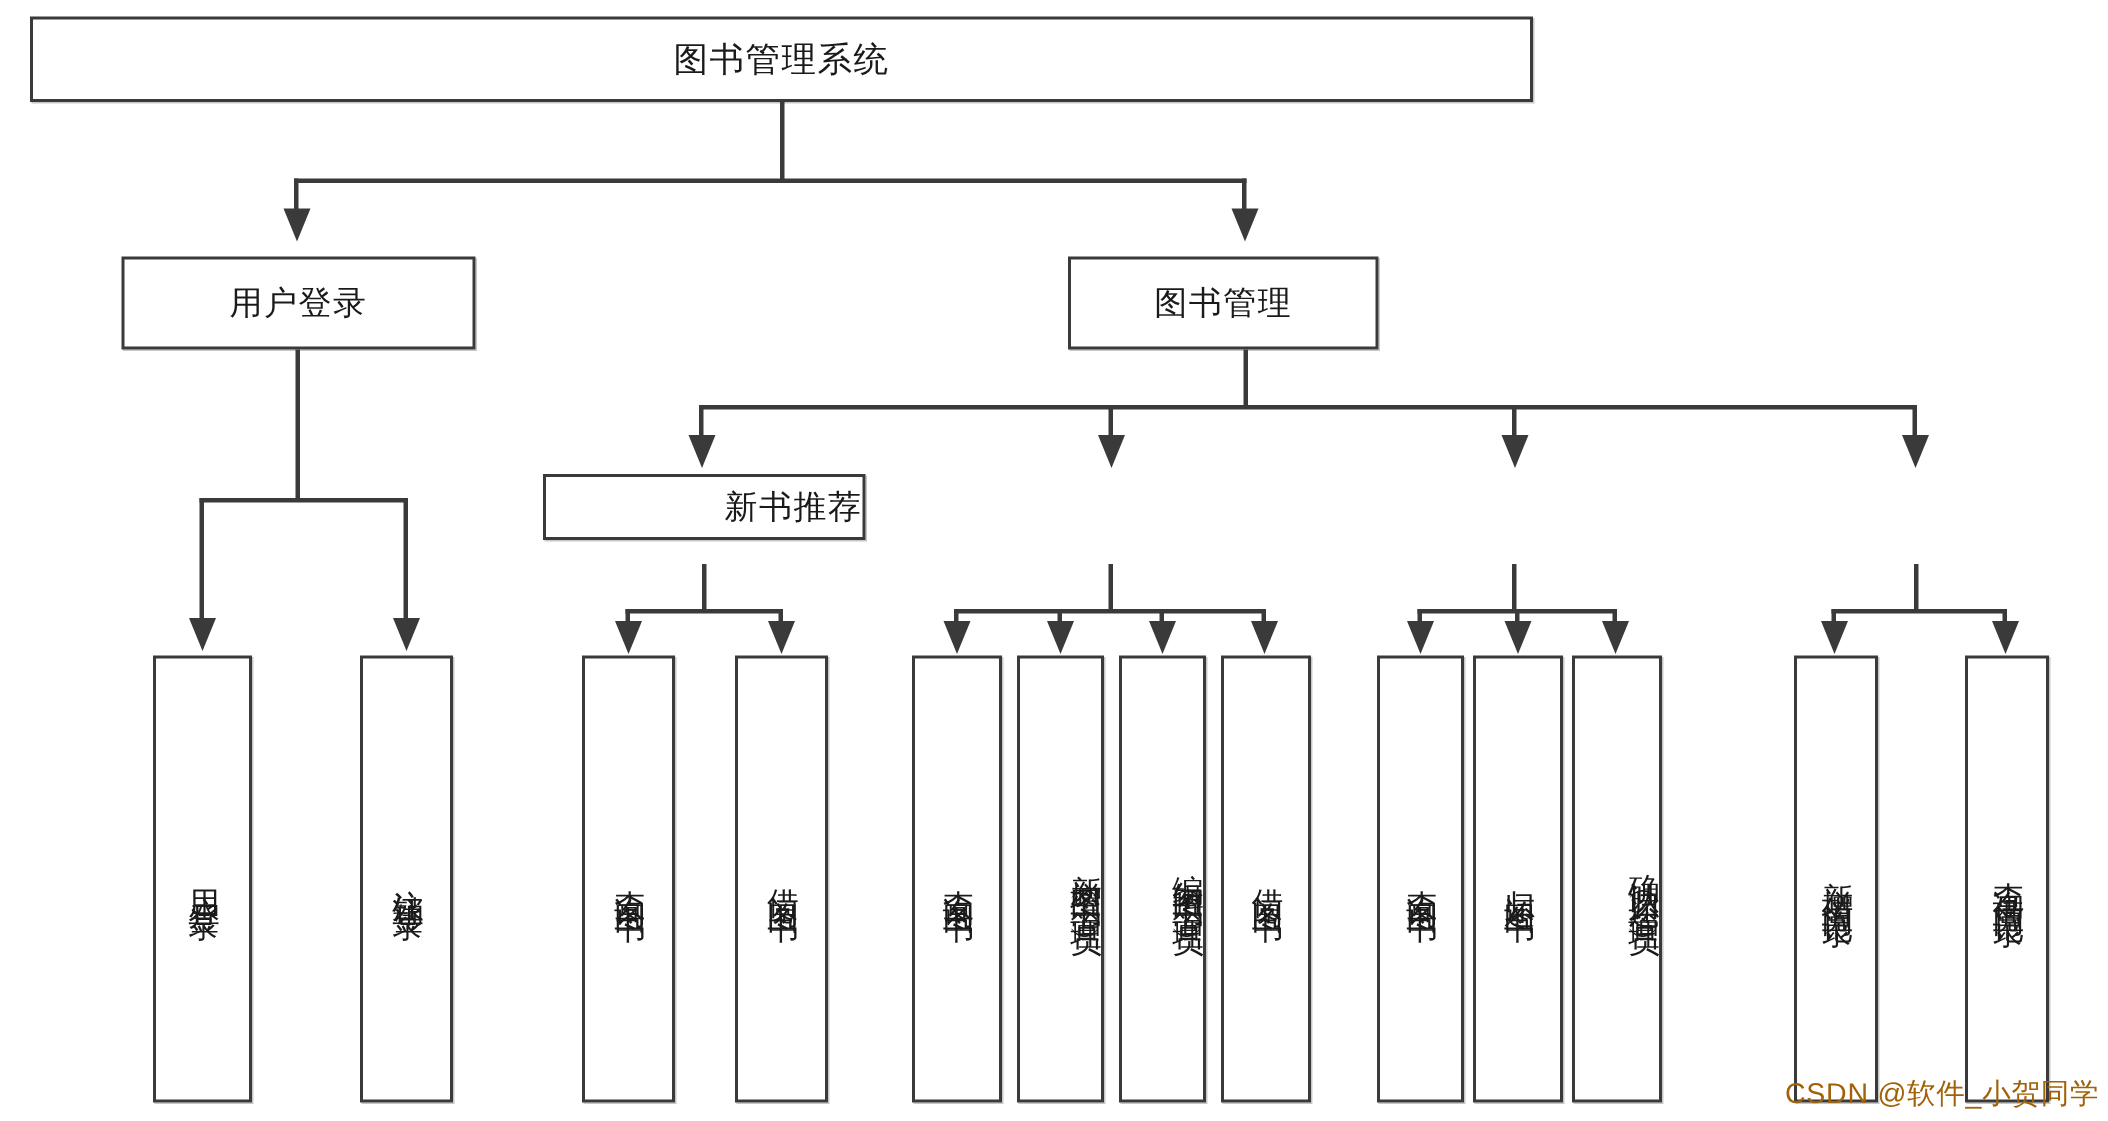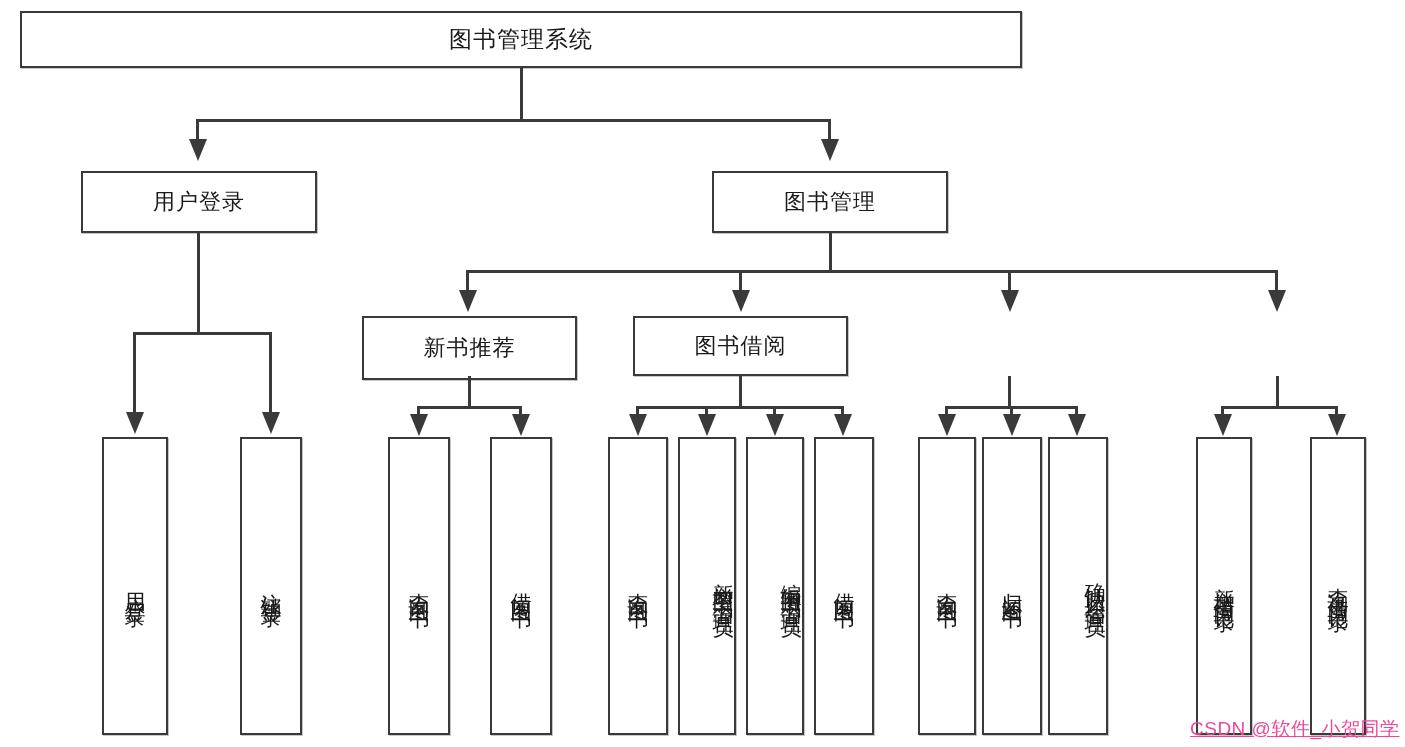--- a/index.html
+++ b/index.html
@@ -66,24 +66,23 @@
     position: absolute;
     width: 0;
     height: 0;
     border-left: 9px solid transparent;
     border-right: 9px solid transparent;
     border-top: 22px solid #3a3a3a;
   }
   .watermark {
     position: absolute;
     font-size: 19px;
-    color: #ec4899;
+    color: #a16207;
     white-space: nowrap;
     letter-spacing: 0.5px;
-    text-decoration: underline;
   }
 </style>
 </head>
 <body>
 
 <div id="canvas">
 
   <div class="node node-root" style="left:20px; top:11px; width:1002px; height:57px;">
     <span>图书管理系统</span>
   </div>
@@ -93,21 +92,21 @@
   <div class="conn conn-h" style="left:196px; top:119px; width:635px; height:3px;"></div>
 
   <div class="conn conn-v" style="left:196px; top:119px; width:3px; height:22px;"></div>
   <div class="arrow" style="left:189px; top:139px;"></div>
   <div class="conn conn-v" style="left:828px; top:119px; width:3px; height:22px;"></div>
   <div class="arrow" style="left:821px; top:139px;"></div>
 
   <div class="node node-h" style="left:81px; top:171px; width:236px; height:62px;">
     <span>用户登录</span>
   </div>
-  <div class="node node-h" style="left:712px; top:171px; width:236px; height:62px;">
+  <div class="node node-h" style="left:712px; top:171px; width:207px; height:62px;">
     <span>图书管理</span>
   </div>
 
   <div class="conn conn-v" style="left:197px; top:233px; width:3px; height:101px;"></div>
   <div class="conn conn-h" style="left:133px; top:332px; width:139px; height:3px;"></div>
   <div class="conn conn-v" style="left:133px; top:332px; width:3px; height:82px;"></div>
   <div class="arrow" style="left:126px; top:412px;"></div>
   <div class="conn conn-v" style="left:269px; top:332px; width:3px; height:82px;"></div>
   <div class="arrow" style="left:262px; top:412px;"></div>
 
@@ -115,25 +114,22 @@
   <div class="conn conn-h" style="left:466px; top:270px; width:812px; height:3px;"></div>
   <div class="conn conn-v" style="left:466px; top:270px; width:3px; height:22px;"></div>
   <div class="arrow" style="left:459px; top:290px;"></div>
   <div class="conn conn-v" style="left:739px; top:270px; width:3px; height:22px;"></div>
   <div class="arrow" style="left:732px; top:290px;"></div>
   <div class="conn conn-v" style="left:1008px; top:270px; width:3px; height:22px;"></div>
   <div class="arrow" style="left:1001px; top:290px;"></div>
   <div class="conn conn-v" style="left:1275px; top:270px; width:3px; height:22px;"></div>
   <div class="arrow" style="left:1268px; top:290px;"></div>
 
-  <div class="node node-h" style="left:362px; top:316px; width:215px; height:64px;">
+  <div class="node node-h" style="left:362px; top:316px; width:215px; height:44px;justify-content:flex-end;">
     <span>新书推荐</span>
-  </div>
-  <div class="node node-h" style="left:633px; top:316px; width:215px; height:60px;">
-    <span>图书借阅</span>
   </div>
 
   <div class="conn conn-v" style="left:468px; top:376px; width:3px; height:32px;"></div>
   <div class="conn conn-h" style="left:417px; top:406px; width:105px; height:3px;"></div>
   <div class="conn conn-v" style="left:417px; top:406px; width:3px; height:12px;"></div>
   <div class="arrow" style="left:410px; top:414px;"></div>
   <div class="conn conn-v" style="left:519px; top:406px; width:3px; height:12px;"></div>
   <div class="arrow" style="left:512px; top:414px;"></div>
 
   <div class="conn conn-v" style="left:739px; top:376px; width:3px; height:32px;"></div>

